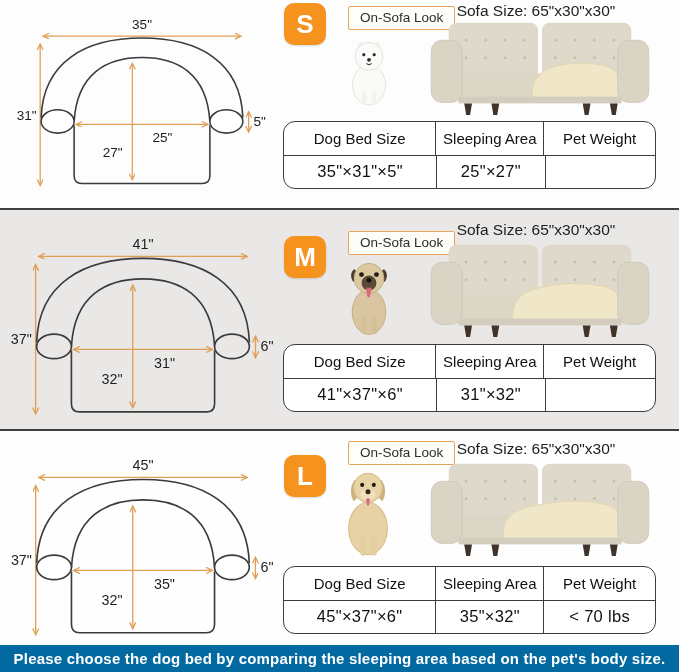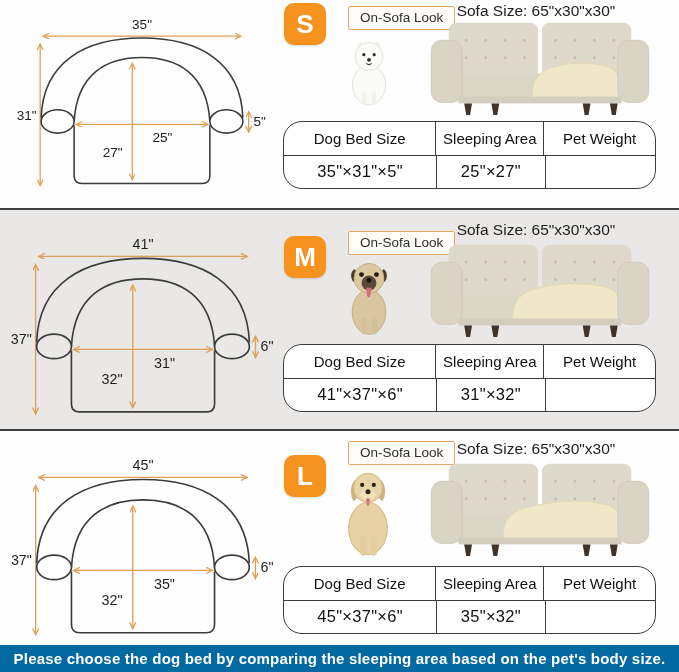--- a/index.html
+++ b/index.html
@@ -54,21 +54,21 @@
   .sec-s .dog{left:343px;top:37px;width:52px;height:70px;}
   .sec-m .dog{left:341px;top:47px;width:56px;height:80px;}
   .sec-l .dog{left:337px;top:37px;width:62px;height:90px;}
 
   .sofa{position:absolute;left:406px;width:268px;height:101px;}
   .sec-s .sofa{top:15px;} .sec-m .sofa{top:27px;} .sec-l .sofa{top:25px;}
 
   
   .size-table{
     position:absolute;left:283px;width:371px;height:66px;background:#ffffff;
-    border:1.3px solid #3c3c3c;border-radius:19px;overflow:hidden;
+    border:1.3px solid #3c3c3c;border-radius:12px;overflow:hidden;
     display:flex;flex-direction:column;
   }
   .sec-s .size-table{top:121px;} .sec-m .size-table{top:134px;} .sec-l .size-table{top:135px;}
   .trow{display:flex;flex:1;}
   .trow.head{border-bottom:1.3px solid #3c3c3c;}
   .tcell{display:flex;align-items:center;justify-content:center;}
   .tcell.c0{width:41%;}
   .tcell.c1{width:29%;border-left:1.3px solid #3c3c3c;border-right:1.3px solid #3c3c3c;text-align:right;}
   .tcell.c2{width:30%;}
   .head .tcell{font-size:15px;color:#111;}
@@ -330,17 +330,18 @@
 
   <div class="size-table">
     <div class="trow head">
       <div class="tcell c0">Dog Bed Size</div>
       <div class="tcell c1">Sleeping Area</div>
       <div class="tcell c2">Pet Weight</div>
     </div>
     <div class="trow vals">
       <div class="tcell c0">45"×37"×6"</div>
       <div class="tcell c1">35"×32"</div>
+      <div class="tcell c2">&lt; 70 lbs</div>
     </div>
   </div>
 </section>
 
 <div class="footer">Please choose the dog bed by comparing the sleeping area based on the pet's body size.</div>
 
 </body></html>

